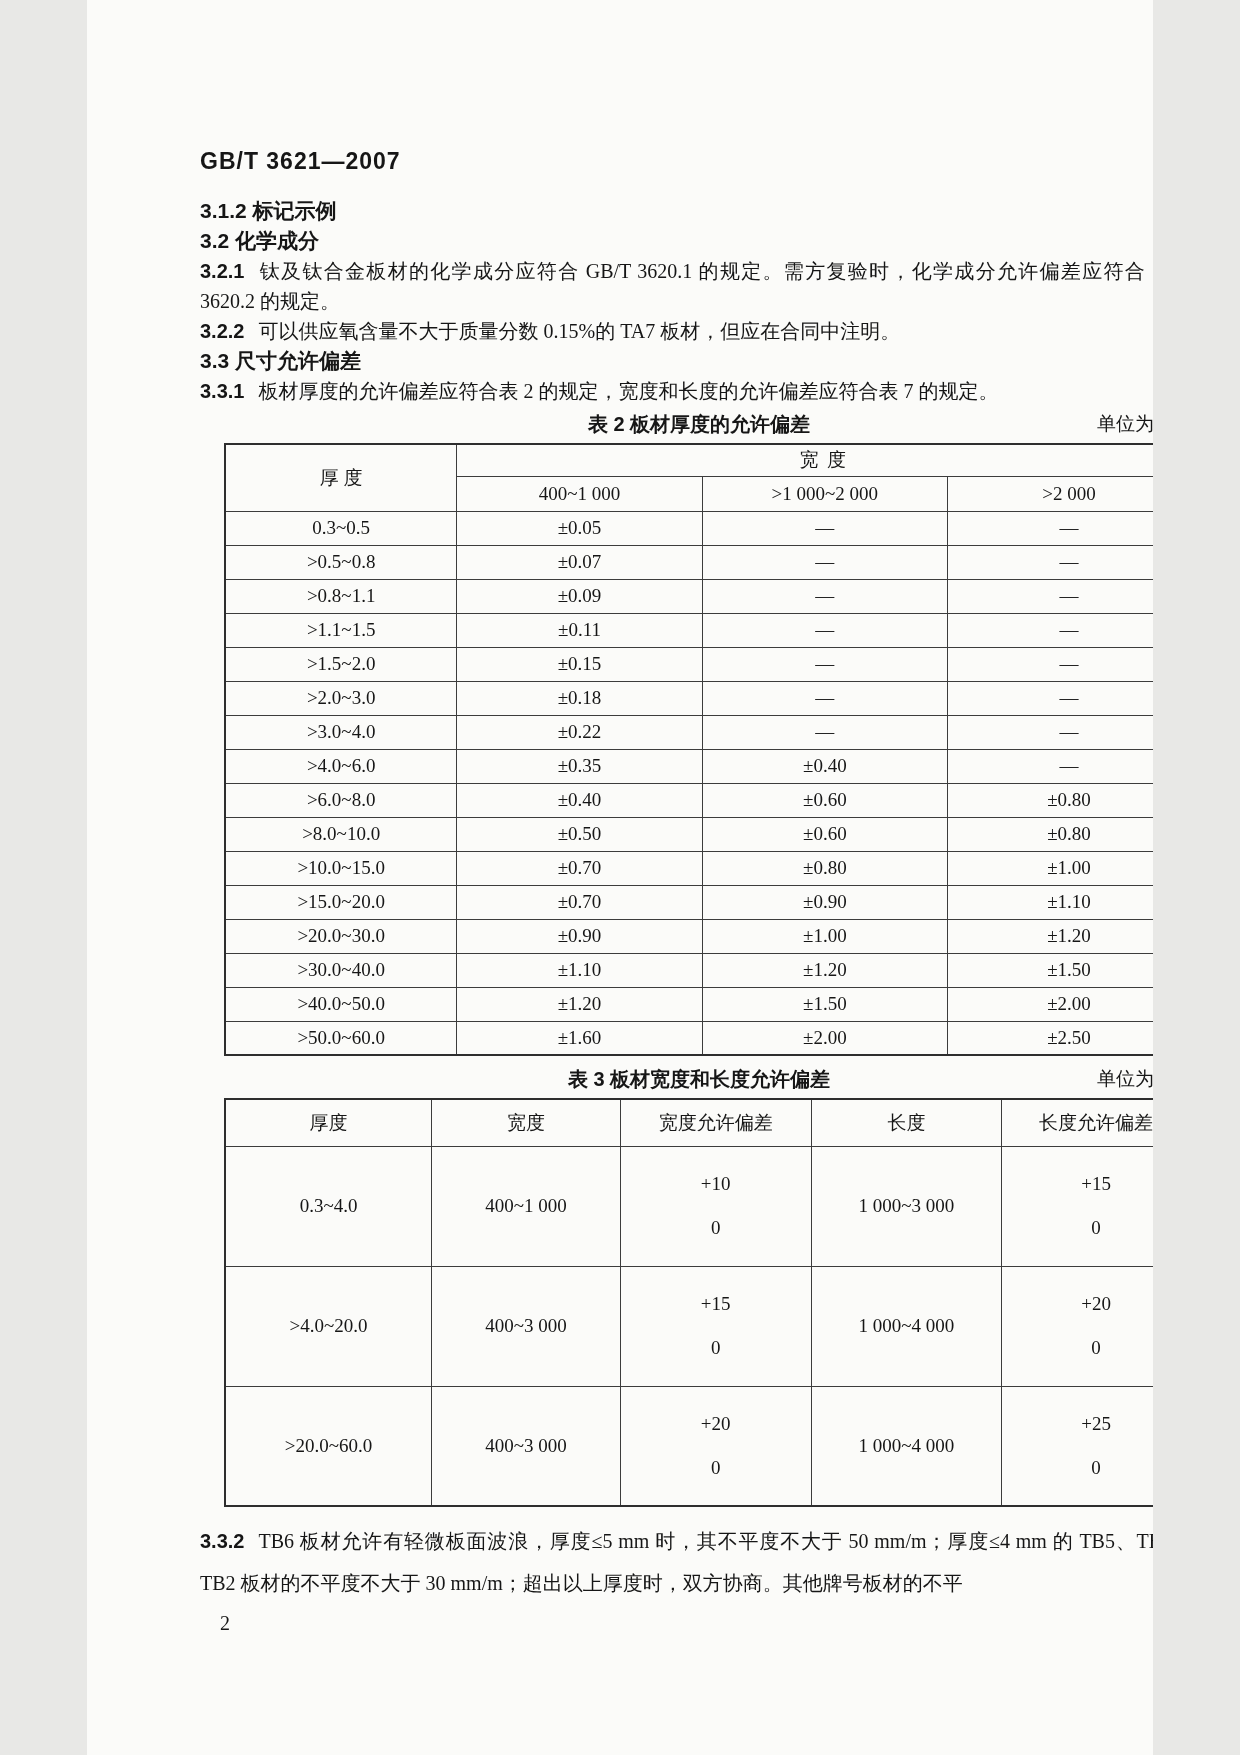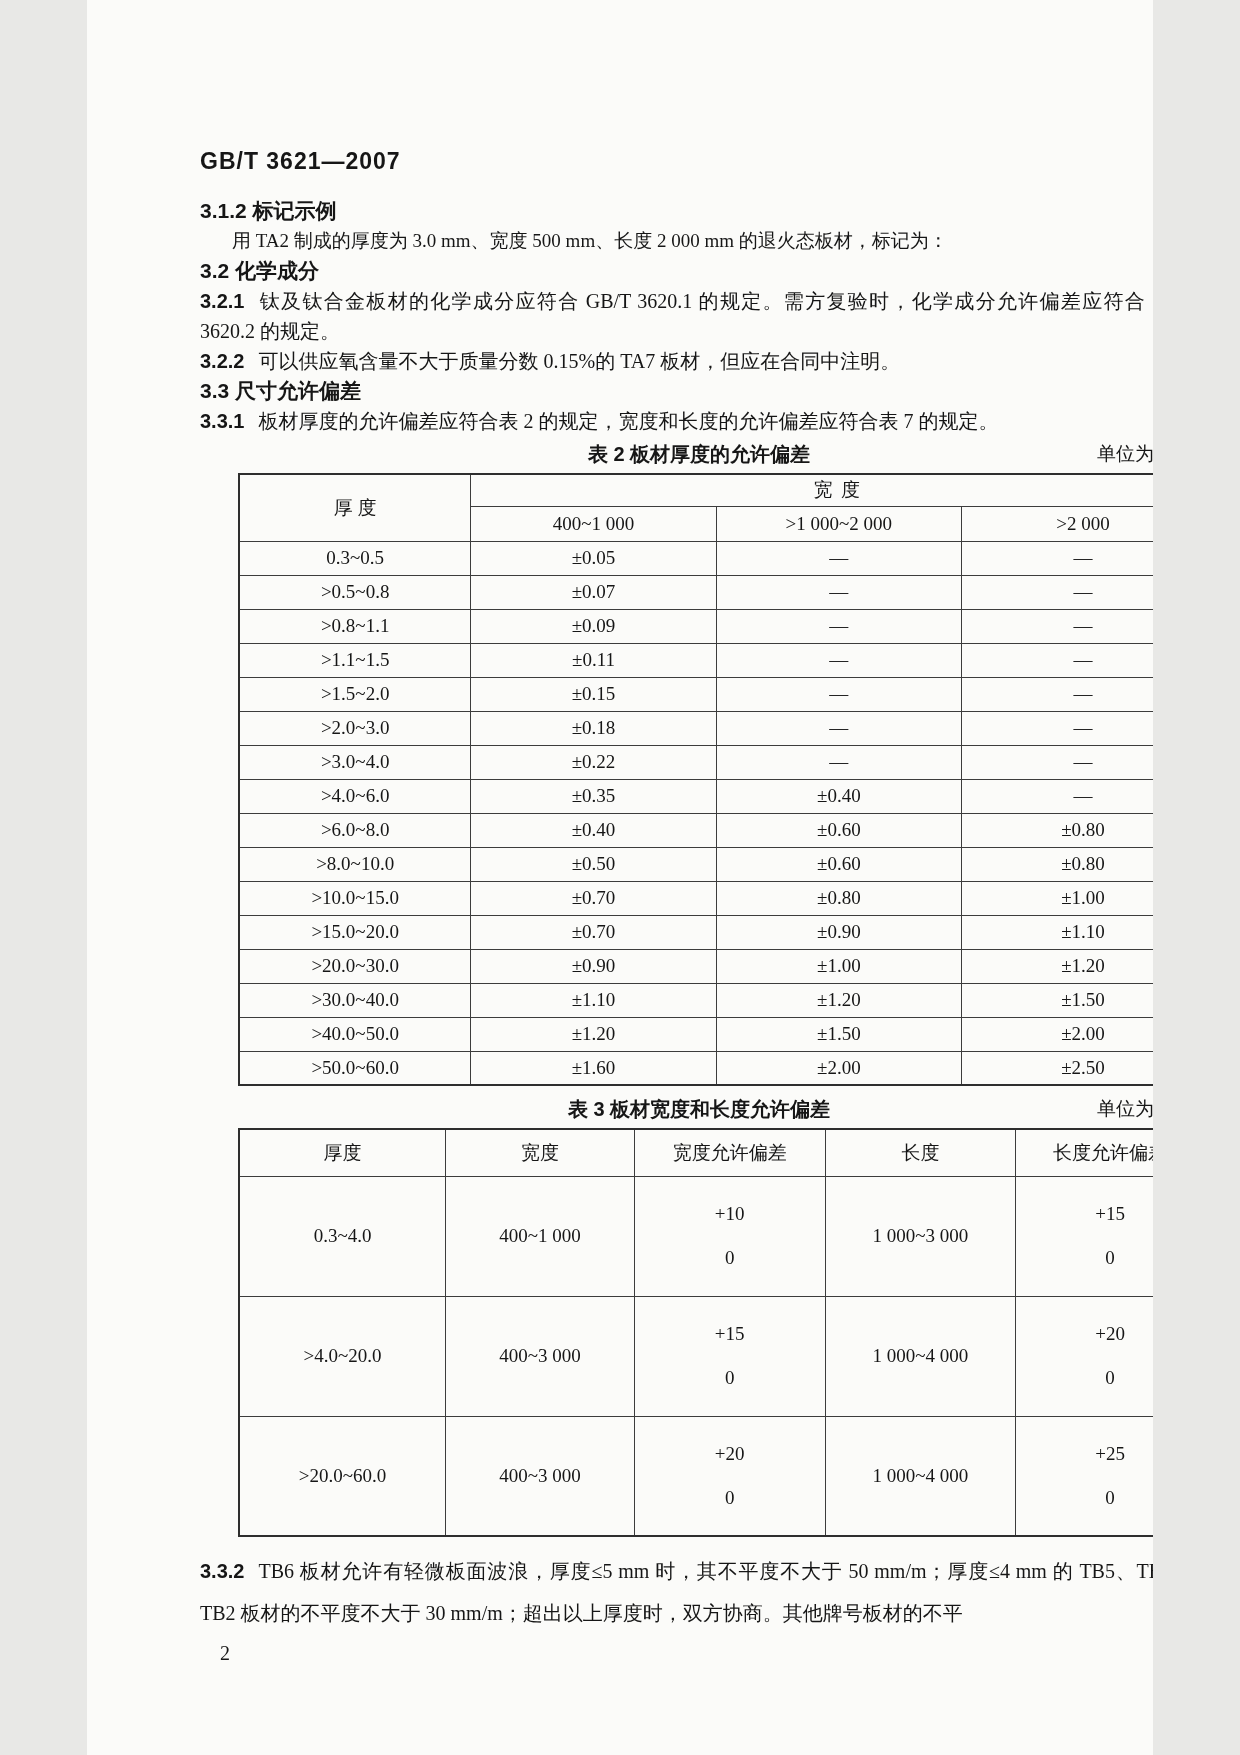--- a/index.html
+++ b/index.html
@@ -65,21 +65,21 @@
     font-size: 20px;
   }
   .caption-unit {
     position: absolute;
     right: 6px;
     top: 0;
     font-size: 19px;
     font-weight: normal;
     font-family: "Liberation Serif", "DejaVu Serif", serif;
   }
-  .table-wrap { margin-left: 38px; width: 968px; }
+  .table-wrap { margin-left: 24px; width: 968px; }
   table {
     width: 100%;
     border-collapse: collapse;
     table-layout: fixed;
     font-size: 19px;
   }
   th, td {
     border: 1px solid #3c3c3c;
     text-align: center;
     vertical-align: middle;
@@ -114,21 +114,20 @@
 </style>
 </head>
 <body>
 
 <div class="page">
   <div class="content">
 
     <div class="doc-number">GB/T 3621—2007</div>
 
     <div class="heading">3.1.2  标记示例</div>
-    <div class="example-line">用 TA2 制成的厚度为 3.0 mm、宽度 500 mm、长度 2 000 mm 的退火态板材，标记为：</div>
 
     <div class="heading">3.2  化学成分</div>
     <p class="para clause"><span class="clause-num">3.2.1</span><span>钛及钛合金板材的化学成分应符合 GB/T 3620.1 的规定。需方复验时，化学成分允许偏差应符合 GB/T 3620.2 的规定。</span></p>
     <p class="para clause"><span class="clause-num">3.2.2</span><span>可以供应氧含量不大于质量分数 0.15%的 TA7 板材，但应在合同中注明。</span></p>
 
     <div class="heading">3.3  尺寸允许偏差</div>
     <p class="para clause"><span class="clause-num">3.3.1</span><span>板材厚度的允许偏差应符合表 2 的规定，宽度和长度的允许偏差应符合表 7 的规定。</span></p>
 
     <div class="caption-row">
       <span class="caption-title">表 2  板材厚度的允许偏差</span>

